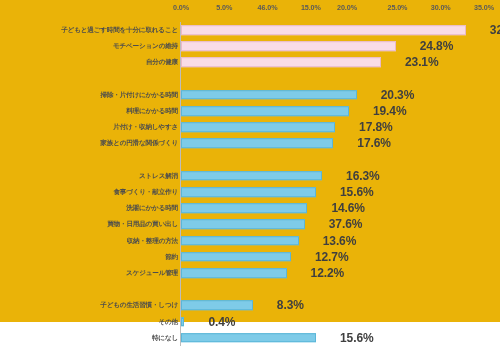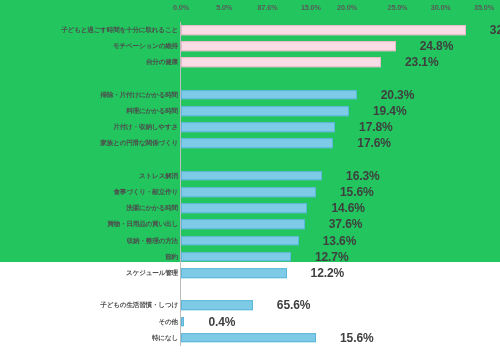--- a/index.html
+++ b/index.html
@@ -10,22 +10,22 @@
   body {
     width: 500px;
     height: 354px;
     font-family: "Liberation Sans", sans-serif;
     overflow: hidden;
   }
 
   #chart-root {
     position: relative;
     width: 500px;
-    height: 262px;
-    background: #22c55e;
+    height: 322px;
+    background: #eab308;
     box-sizing: border-box;
   }
 
   
   #x-axis {
     position: absolute;
     left: 0;
     top: 0;
     width: 500px;
     height: 20px;
@@ -106,21 +106,21 @@
   }
 </style>
 </head>
 <body>
 
 <div id="chart-root">
 
   <div id="x-axis">
       <div class="x-tick-label" style="left: 181px;">0.0%</div>
       <div class="x-tick-label" style="left: 224.288px;">5.0%</div>
-      <div class="x-tick-label" style="left: 267.575px;">87.6%</div>
+      <div class="x-tick-label" style="left: 267.575px;">46.0%</div>
       <div class="x-tick-label" style="left: 310.863px;">15.0%</div>
       <div class="x-tick-label" style="left: 347px;">20.0%</div>
       <div class="x-tick-label" style="left: 397.438px;">25.0%</div>
       <div class="x-tick-label" style="left: 440.726px;">30.0%</div>
       <div class="x-tick-label" style="left: 484.014px;">35.0%</div>
     </div>
 
   <div id="plot">
     <div id="axis-line"></div>
   <div class="bar-row" style="top: 2px; height: 16.2px;">
@@ -189,21 +189,21 @@
         <div class="bar-value" style="left: 294.951px;">12.7%</div>
       </div>
       <div class="bar-row" style="top: 245px; height: 16.2px;">
         <div class="bar-label">スケジュール管理</div>
         <div class="bar" style="width: 105.622px;"></div>
         <div class="bar-value" style="left: 290.622px;">12.2%</div>
       </div>
       <div class="bar-row" style="top: 277.4px; height: 16.2px;">
         <div class="bar-label">子どもの生活習慣・しつけ</div>
         <div class="bar" style="width: 71.8575px;"></div>
-        <div class="bar-value" style="left: 256.858px;">65.6%</div>
+        <div class="bar-value" style="left: 256.858px;">8.3%</div>
       </div>
       <div class="bar-row" style="top: 293.6px; height: 16.2px;">
         <div class="bar-label">その他</div>
         <div class="bar" style="width: 3.46301px;"></div>
         <div class="bar-value" style="left: 188.463px;">0.4%</div>
       </div>
       <div class="bar-row" style="top: 309.8px; height: 16.2px;">
         <div class="bar-label">特になし</div>
         <div class="bar" style="width: 135.058px;"></div>
         <div class="bar-value" style="left: 320.058px;">15.6%</div>

